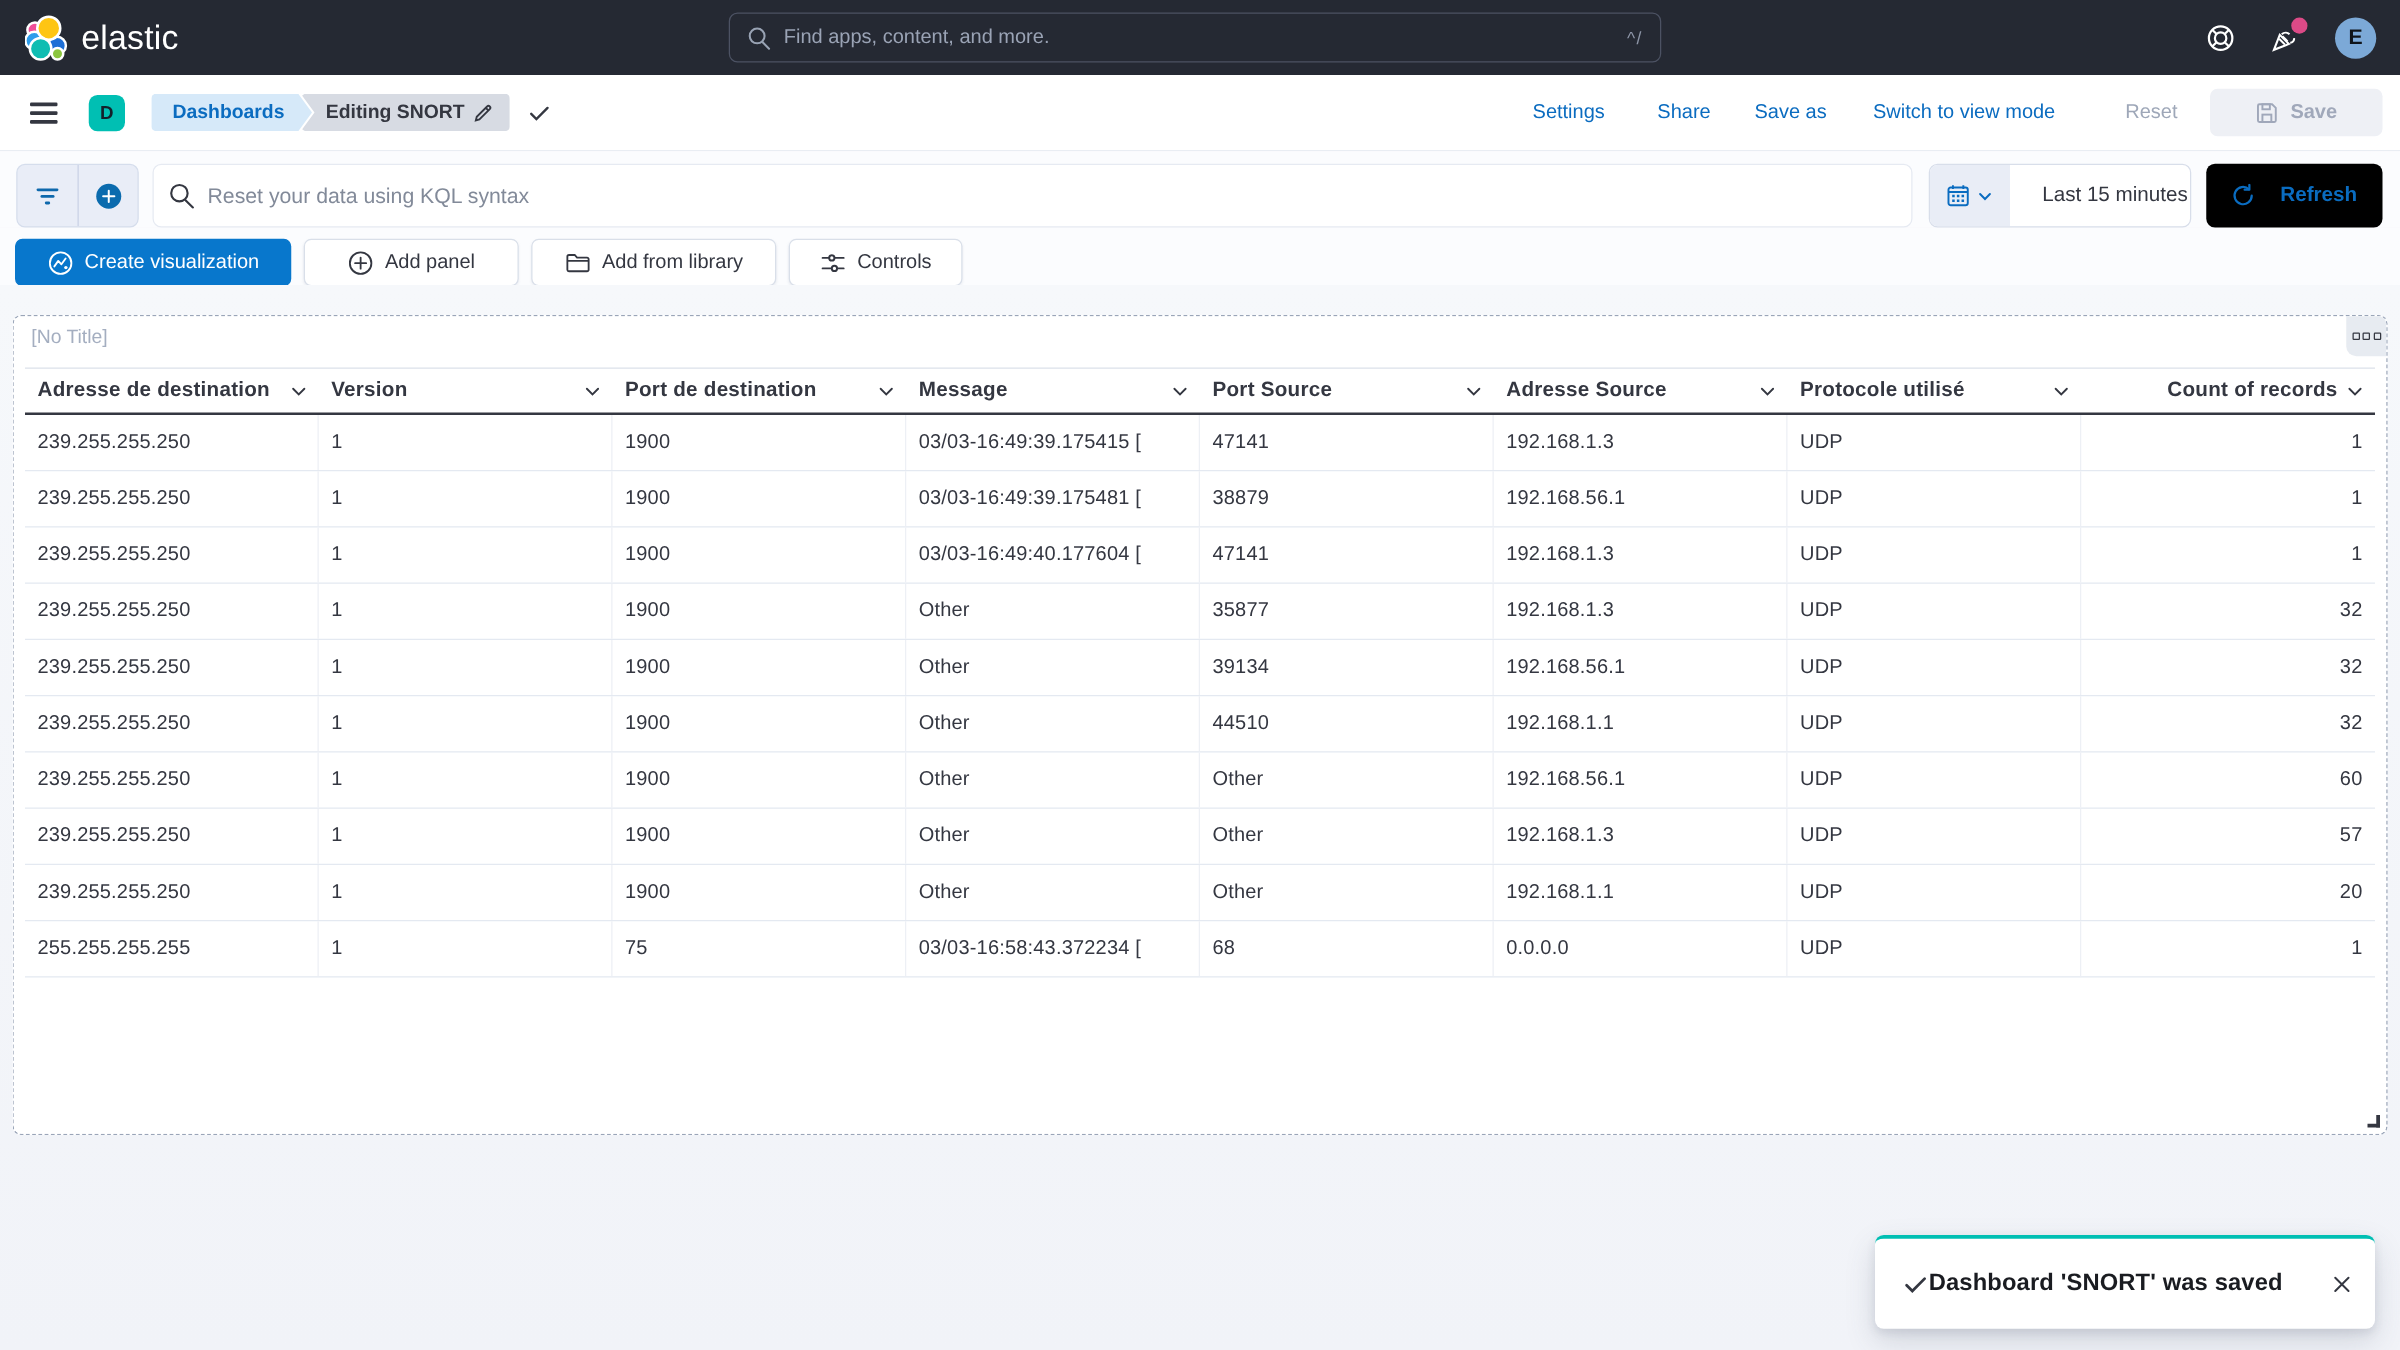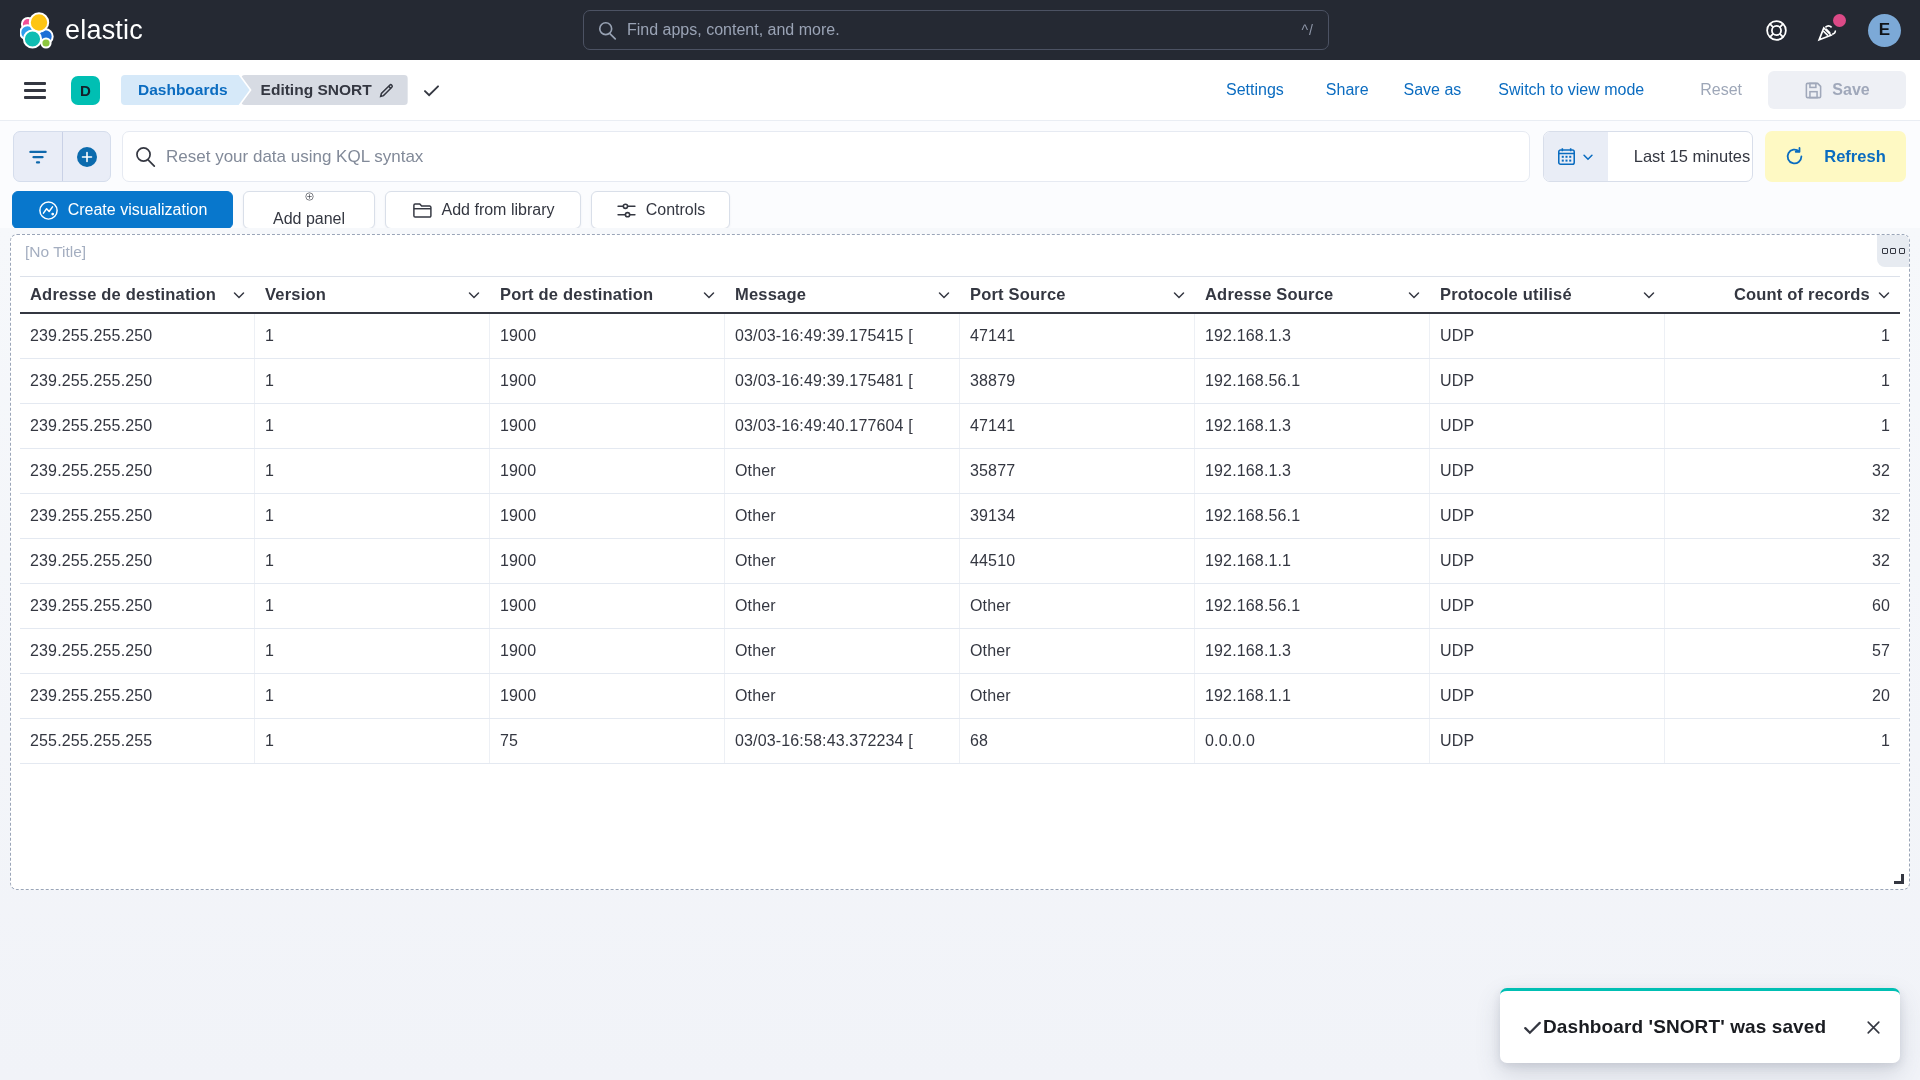--- a/index.html
+++ b/index.html
@@ -94,45 +94,45 @@
     position:absolute; left:1543px; top:10px; width:210px; height:51px;
     border:1px solid #D8DEEA; border-radius:7px; background:#fff;
     display:flex; align-items:stretch; overflow:hidden;gap:24px;
   }
   .dp-left {
     width:64px; background:#E9EDF6; display:flex; align-items:center; justify-content:center; gap:5px; cursor:pointer;
   }
   .dp-text { flex:1; display:flex; align-items:center; justify-content:center; color:#343741; font-size:16.5px; cursor:pointer; }
   .refresh-btn {
     position:absolute; left:1765px; top:10px; width:141px; height:51px;
-    background:#fef9c3; border-radius:7px; border:none;
+    background:#000000; border-radius:7px; border:none;
     color:#0A6CC0; font-size:16.5px; font-weight:600;
     display:flex; align-items:center; justify-content:center; gap:20px; cursor:pointer;
   }
   
   .actionsbar {
     background:#FBFCFE; padding:9px 0 0 12px; height:46px; display:flex; gap:10px; align-items:flex-start;
   }
   .act-btn {
     height:38px; border-radius:6px; font-size:16px; display:flex; align-items:center; justify-content:center; gap:9px;
     cursor:pointer; border:1px solid #D9DFE9; background:#fff; color:#343741;
     box-shadow:0 1px 2px rgba(152,162,179,0.15);
   }
   .act-btn.primary { background:#0877CC; border-color:#0877CC; color:#fff; box-shadow:none; }
   .act-btn.w-create { width:221px; }
-  .act-btn.w-addpanel { width:132px;flex-direction:column; }
+  .act-btn.w-addpanel { width:172px; }
   .act-btn.w-addlib { width:196px; }
   .act-btn.w-controls { width:139px; }
   
   .canvas {
     position:relative; height:852px;
     background:linear-gradient(#F6F8FB, #F1F3F8);
   }
   .panel {
-    position:absolute; left:10px; top:6px; width:1900px; height:656px;
+    position:absolute; left:10px; top:24px; width:1900px; height:656px;
     background:#fff; border:1px dashed #9AA5B8; border-radius:7px;
   }
   .panel-title { position:absolute; left:14px; top:8px; font-size:15.5px; color:#A4AEC0; }
   .panel-opts {
     position:absolute; right:0px; top:0px; width:32px; height:32px;
     background:#E7EBF1; border-radius:0 6px 0 8px;
     display:flex; align-items:center; justify-content:center; gap:2.5px; cursor:pointer;
   }
   .panel-opts i { display:block; width:6px; height:6px; border:1.6px solid #343741; border-radius:1px; }
   .resize-handle {

